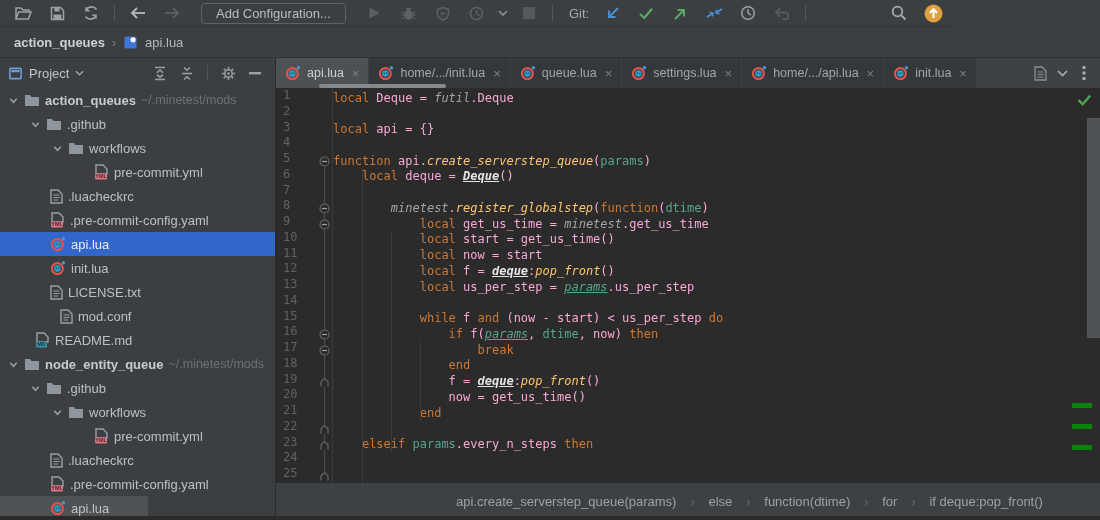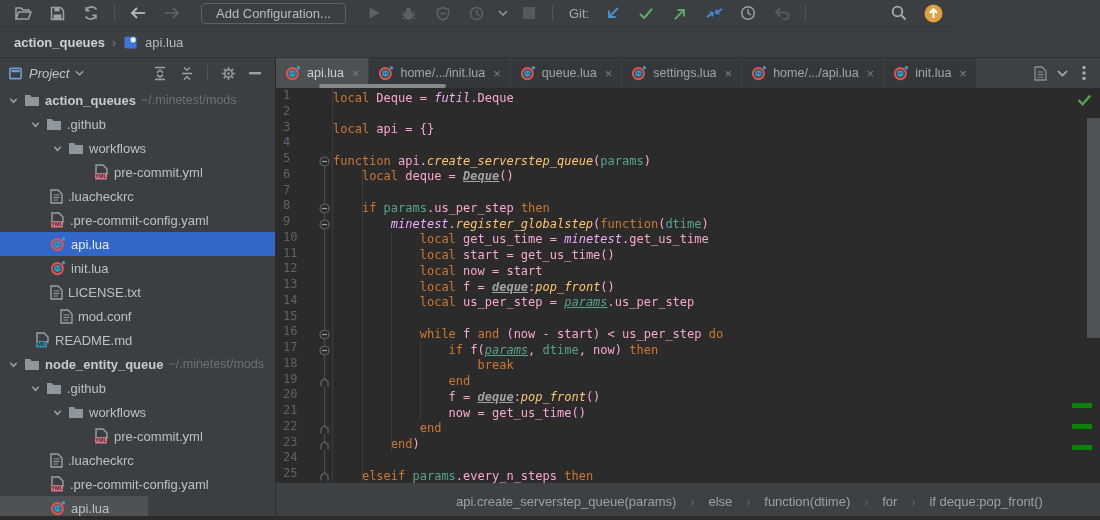--- a/index.html
+++ b/index.html
@@ -19,21 +19,21 @@
   #navbar { position:absolute; left:0; top:28px; width:1100px; height:30px; background:#3c3f41;
     border-bottom:1px solid #2f3234; display:flex; align-items:center; padding:0 14px; gap:7px;
     font-size:13px; }
   #navbar .proj { color:#cdd1d3; font-weight:bold; }
   #navbar .sep { color:#7d8184; font-size:12px; }
   #navbar .file { color:#b4b9bd; }
   
   #main { position:absolute; left:0; top:58px; width:1100px; height:462px; display:flex; }
   
   #project-panel { width:275px; height:462px; background:#3c3f41; overflow:hidden; position:relative; }
-  #panel-header { height:30px; display:flex; align-items:center; padding:0 14px 0 8px; gap:6px;font-style:italic; }
+  #panel-header { height:30px; display:flex; align-items:center; padding:0 14px 0 8px; gap:6px; }
   #panel-header .ptitle { color:#bfc3c5; font-size:13px; }
   #panel-header .hicons { margin-left:auto; display:flex; align-items:center; gap:13px; }
   .hsep { width:1px; height:16px; background:#515557; }
   #tree { position:absolute; left:0; top:30px; right:0; bottom:0; }
   .trow { height:24px; display:flex; align-items:center; gap:5px; white-space:nowrap;
     font-size:13px; color:#bcc0c3; }
   .trow .lbl.bold { font-weight:bold; color:#c7cbce; }
   .trow .path { color:#6d7173; font-size:12.5px; }
   .trow.sel { background:#3267c9; }
   .trow.sel .lbl { color:#e8eaec; }
@@ -54,24 +54,24 @@
   #gutter { position:absolute; left:0; top:0; bottom:0; width:57px; border-right:1px solid #3a3d3f; }
   .lnum { height:15.75px; line-height:15.75px; padding-left:7px; color:#606366;
     font:12px "DejaVu Sans Mono", monospace; }
   #foldline { position:absolute; left:48px; top:73px; width:1px; height:316px; background:#4a4d4f; }
   .fold { position:absolute; left:43px; width:11px; height:11px; }
   #code { position:absolute; left:57px; top:2.5px; right:0; }
   .cline { height:15.75px; line-height:15.75px; white-space:pre; font:12px "DejaVu Sans Mono", monospace; }
   .k  { color:#cc7832; }
   .p  { color:#f9a8d4; }
   .fn { color:#ffc66d; font-style:italic; }
-  .g  { color:#f0abfc; font-style:italic; }
+  .g  { color:#a3a3a3; font-style:italic; }
   .pa { color:#58a390; }
   .pau{ color:#58a390; font-style:italic; text-decoration:underline; }
-  .up { color:#a3a3a3; font-style:italic; font-weight:bold; text-decoration:underline; }
+  .up { color:#e5e5e5; font-style:italic; font-weight:bold; text-decoration:underline; }
   .iguide { position:absolute; width:1px; background:#3a3d3f; }
   #ok-check { position:absolute; right:8px; top:6px; }
   #vscroll { position:absolute; right:0; top:30px; width:13px; height:220px; background:#505355; }
   .vcsbar { position:absolute; right:8px; width:20px; height:5px; background:#0a830a; }
   
   #crumbs { height:37px; background:#3e4143; display:flex; align-items:center; gap:14px;
     padding-left:180px; font-size:13px; color:#9ba1a7; white-space:nowrap; overflow:hidden; }
   #crumbs .csep { color:#666b6f; font-size:12px; }
   #bottom-strip { position:absolute; left:0; bottom:0; width:1100px; height:4px; background:#2b2b2b; }
 </style>
@@ -562,36 +562,34 @@
         </div>
       <div id="foldline"></div>
       <div id="code">
           <div class="cline"><span class="k">local </span><span class="p">Deque = </span><span class="g">futil</span><span class="p">.Deque</span></div>
           <div class="cline"></div>
           <div class="cline"><span class="k">local </span><span class="p">api = {}</span></div>
           <div class="cline"></div>
           <div class="cline"><span class="k">function </span><span class="p">api.</span><span class="fn">create_serverstep_queue</span><span class="p">(</span><span class="pa">params</span><span class="p">)</span></div>
           <div class="cline"><span class="p">    </span><span class="k">local </span><span class="p">deque = </span><span class="up">Deque</span><span class="p">()</span></div>
           <div class="cline"></div>
-          <div class="cline"><span class="p">    </span><span class="k">if </span><span class="pa">params</span><span class="p">.us_per_step </span><span class="k">then</span></div>
           <div class="cline"><span class="p">        </span><span class="g">minetest</span><span class="p">.</span><span class="fn">register_globalstep</span><span class="p">(</span><span class="k">function</span><span class="p">(</span><span class="pa">dtime</span><span class="p">)</span></div>
           <div class="cline"><span class="p">            </span><span class="k">local </span><span class="p">get_us_time = </span><span class="g">minetest</span><span class="p">.get_us_time</span></div>
           <div class="cline"><span class="p">            </span><span class="k">local </span><span class="p">start = get_us_time()</span></div>
           <div class="cline"><span class="p">            </span><span class="k">local </span><span class="p">now = start</span></div>
           <div class="cline"><span class="p">            </span><span class="k">local </span><span class="p">f = </span><span class="up">deque</span><span class="p">:</span><span class="fn">pop_front</span><span class="p">()</span></div>
           <div class="cline"><span class="p">            </span><span class="k">local </span><span class="p">us_per_step = </span><span class="pau">params</span><span class="p">.us_per_step</span></div>
           <div class="cline"></div>
           <div class="cline"><span class="p">            </span><span class="k">while </span><span class="p">f </span><span class="k">and </span><span class="p">(now - start) &lt; us_per_step </span><span class="k">do</span></div>
           <div class="cline"><span class="p">                </span><span class="k">if </span><span class="p">f(</span><span class="pau">params</span><span class="p">, </span><span class="pa">dtime</span><span class="p">, now) </span><span class="k">then</span></div>
           <div class="cline"><span class="p">                    </span><span class="k">break</span></div>
           <div class="cline"><span class="p">                </span><span class="k">end</span></div>
           <div class="cline"><span class="p">                </span><span class="p">f = </span><span class="up">deque</span><span class="p">:</span><span class="fn">pop_front</span><span class="p">()</span></div>
           <div class="cline"><span class="p">                </span><span class="p">now = get_us_time()</span></div>
           <div class="cline"><span class="p">            </span><span class="k">end</span></div>
-          <div class="cline"><span class="p">        </span><span class="k">end</span><span class="p">)</span></div>
           <div class="cline"></div>
           <div class="cline"><span class="p">    </span><span class="k">elseif </span><span class="pa">params</span><span class="p">.every_n_steps </span><span class="k">then</span></div>
           <div class="cline"></div>
         </div>
       <span id="ok-check">
         <svg width="15" height="12" viewBox="0 0 15 12" fill="none" stroke="#4fa54f" stroke-width="2.4">
             <path d="M1.5 6.2 L5.6 10.2 13.3 1.5"></path>
           </svg>
         </span>
       <div id="vscroll"></div>

